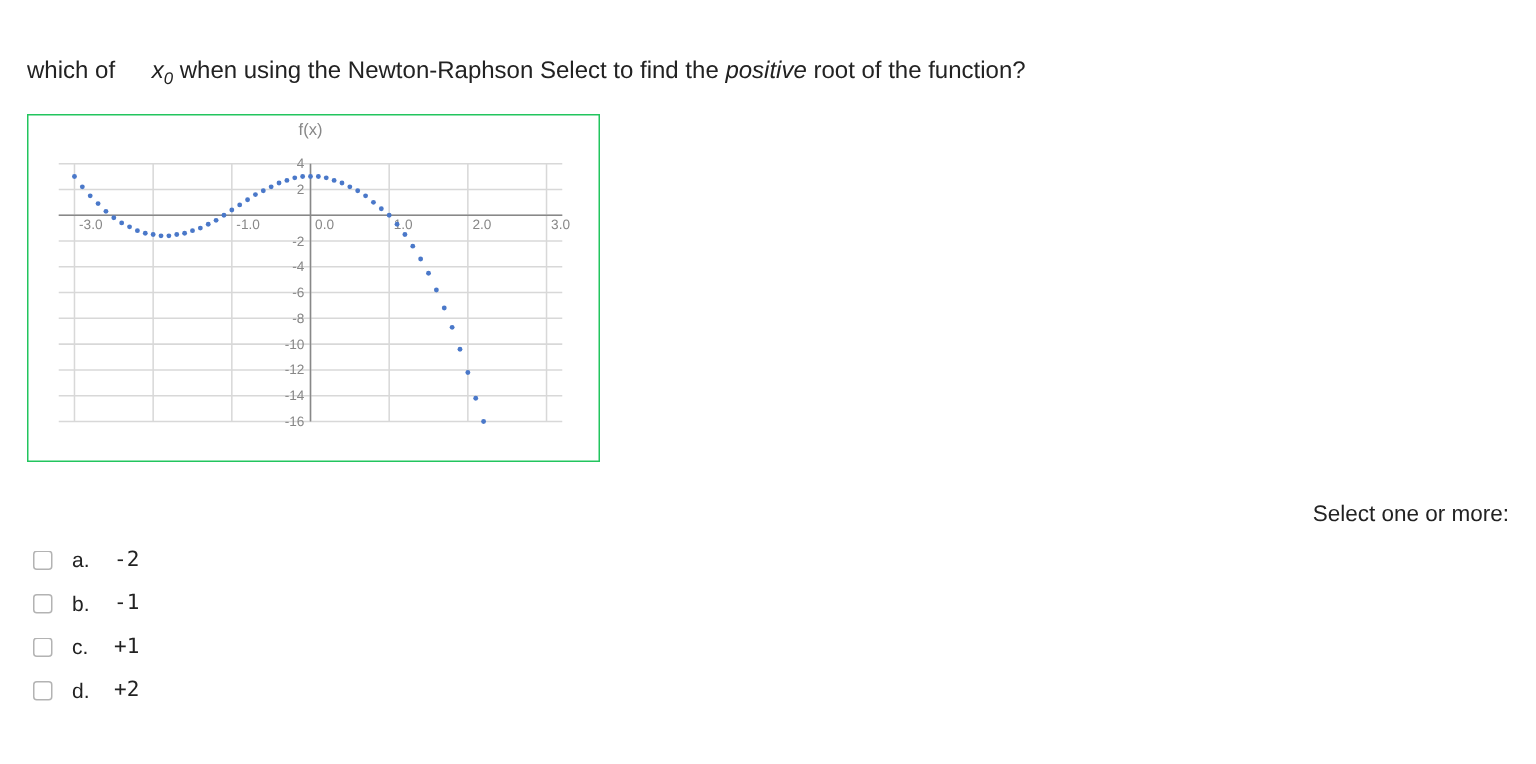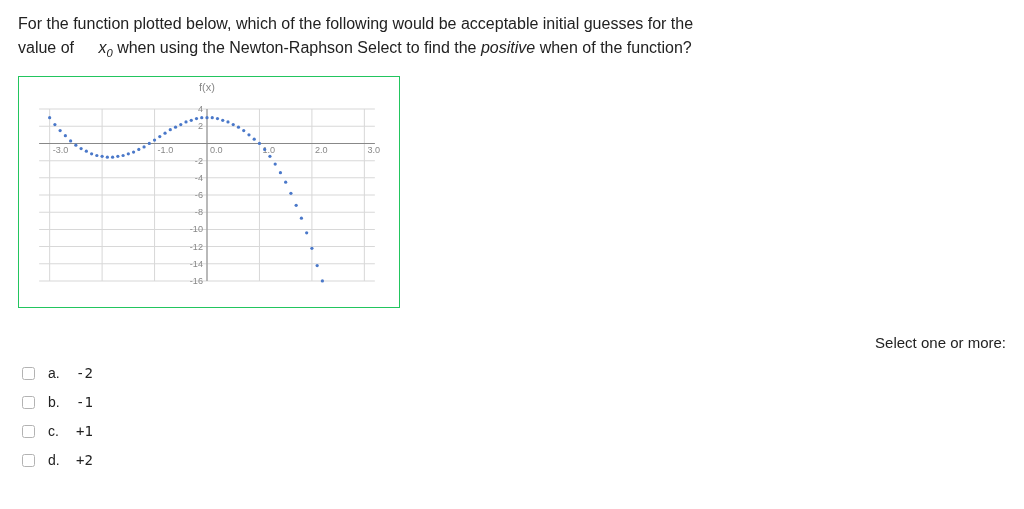--- a/index.html
+++ b/index.html
@@ -59,22 +59,22 @@
     accent-color: #cde3f8;
     opacity: 0.55;
   }
   .opt-letter { min-width: 18px; }
   .opt-value { font-family: ui-monospace, Menlo, Consolas, monospace; }
 </style>
 </head>
 <body>
 
 <div class="question-text">
-  <span>For the function plotted below, which of the following would be acceptable initial guesses for the</span><br>
-  <span>value of </span><span class="subvar"><span>x</span><sub>0</sub></span><span> when using the Newton-Raphson Select to find the </span><em>positive</em><span> when of the function?</span>
+  <br>
+  <span>which of </span><span class="subvar"><span>x</span><sub>0</sub></span><span> when using the Newton-Raphson Select to find the </span><em>positive</em><span> root of the function?</span>
 </div>
 
 <div class="chart-frame">
   <div class="chart-inner">
     <div class="y-title">f(x)</div>
     <svg class="plot" viewBox="0 0 360 188">
       <g class="grid" id="grid-g">
           <line x1="24.375000000000007" y1="12" x2="24.375000000000007" y2="182"></line>
           <line x1="76.25" y1="12" x2="76.25" y2="182"></line>
           <line x1="128.125" y1="12" x2="128.125" y2="182"></line>

